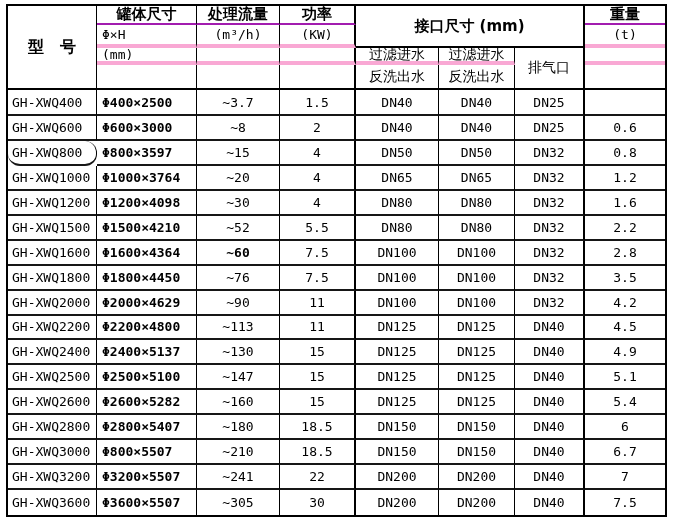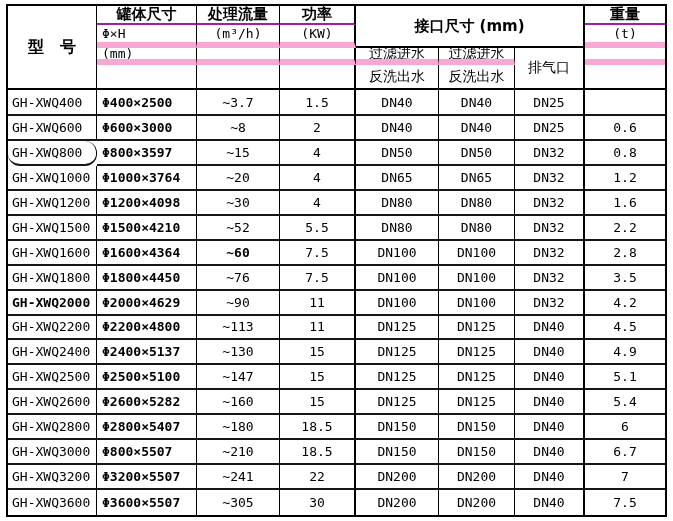--- a/index.html
+++ b/index.html
@@ -18,21 +18,21 @@
   .c{box-sizing:border-box;display:flex;align-items:center;justify-content:center;
      border-right:1px solid #000;border-bottom:2px solid #161616;
      font-family:"DejaVu Sans Mono","Liberation Mono",monospace;font-size:13px;
      white-space:nowrap;overflow:hidden;}
   .lastcol{border-right:none;}
   .thickr{border-right-width:2px;}
 
   
   .hc{font-family:"DejaVu Sans","Liberation Sans",sans-serif;}
   .htitle{font-weight:bold;font-size:15px;border-bottom:2px solid #a21caf;}
-  .hfaint{border-bottom:6px solid #f9a8d4;}
+  .hfaint{border-bottom:4px solid #f9a8d4;}
   .hpad{border-bottom:2px solid #000;}
   .hmono{font-family:"DejaVu Sans Mono","Liberation Mono",monospace;font-size:13px;}
   .hleft{justify-content:flex-start;padding-left:5px;}
 
   .h-model{grid-column:1;grid-row:1/5;font-weight:bold;font-size:16px;border-bottom:2px solid #000;}
   .h-tank-title{grid-column:2;grid-row:1;}
   .h-tank-s1{grid-column:2;grid-row:2;}
   .h-tank-s2{grid-column:2;grid-row:3;}
   .h-tank-p{grid-column:2;grid-row:4;}
   .h-flow-title{grid-column:3;grid-row:1;}
@@ -150,21 +150,21 @@
     <div class="c col6 thickr" style="grid-area: 11 / 7;">DN32</div>
     <div class="c col7 lastcol" style="grid-area: 11 / 8;">2.8</div>
     <div class="c col0" style="grid-area: 12 / 1;">GH-XWQ1800</div>
     <div class="c col1" style="grid-area: 12 / 2;">Φ1800×4450</div>
     <div class="c col2" style="grid-area: 12 / 3;">~76</div>
     <div class="c col3 thickr" style="grid-area: 12 / 4;">7.5</div>
     <div class="c col4" style="grid-area: 12 / 5;">DN100</div>
     <div class="c col5" style="grid-area: 12 / 6;">DN100</div>
     <div class="c col6 thickr" style="grid-area: 12 / 7;">DN32</div>
     <div class="c col7 lastcol" style="grid-area: 12 / 8;">3.5</div>
-    <div class="c col0" style="grid-area: 13 / 1; font-weight: bold;">GH-XWQ2000</div>
+    <div class="c col0" style="grid-area: 13 / 1;">GH-XWQ2000</div>
     <div class="c col1" style="grid-area: 13 / 2;">Φ2000×4629</div>
     <div class="c col2" style="grid-area: 13 / 3;">~90</div>
     <div class="c col3 thickr" style="grid-area: 13 / 4;">11</div>
     <div class="c col4" style="grid-area: 13 / 5;">DN100</div>
     <div class="c col5" style="grid-area: 13 / 6;">DN100</div>
     <div class="c col6 thickr" style="grid-area: 13 / 7;">DN32</div>
     <div class="c col7 lastcol" style="grid-area: 13 / 8;">4.2</div>
     <div class="c col0" style="grid-area: 14 / 1;">GH-XWQ2200</div>
     <div class="c col1" style="grid-area: 14 / 2;">Φ2200×4800</div>
     <div class="c col2" style="grid-area: 14 / 3;">~113</div>

